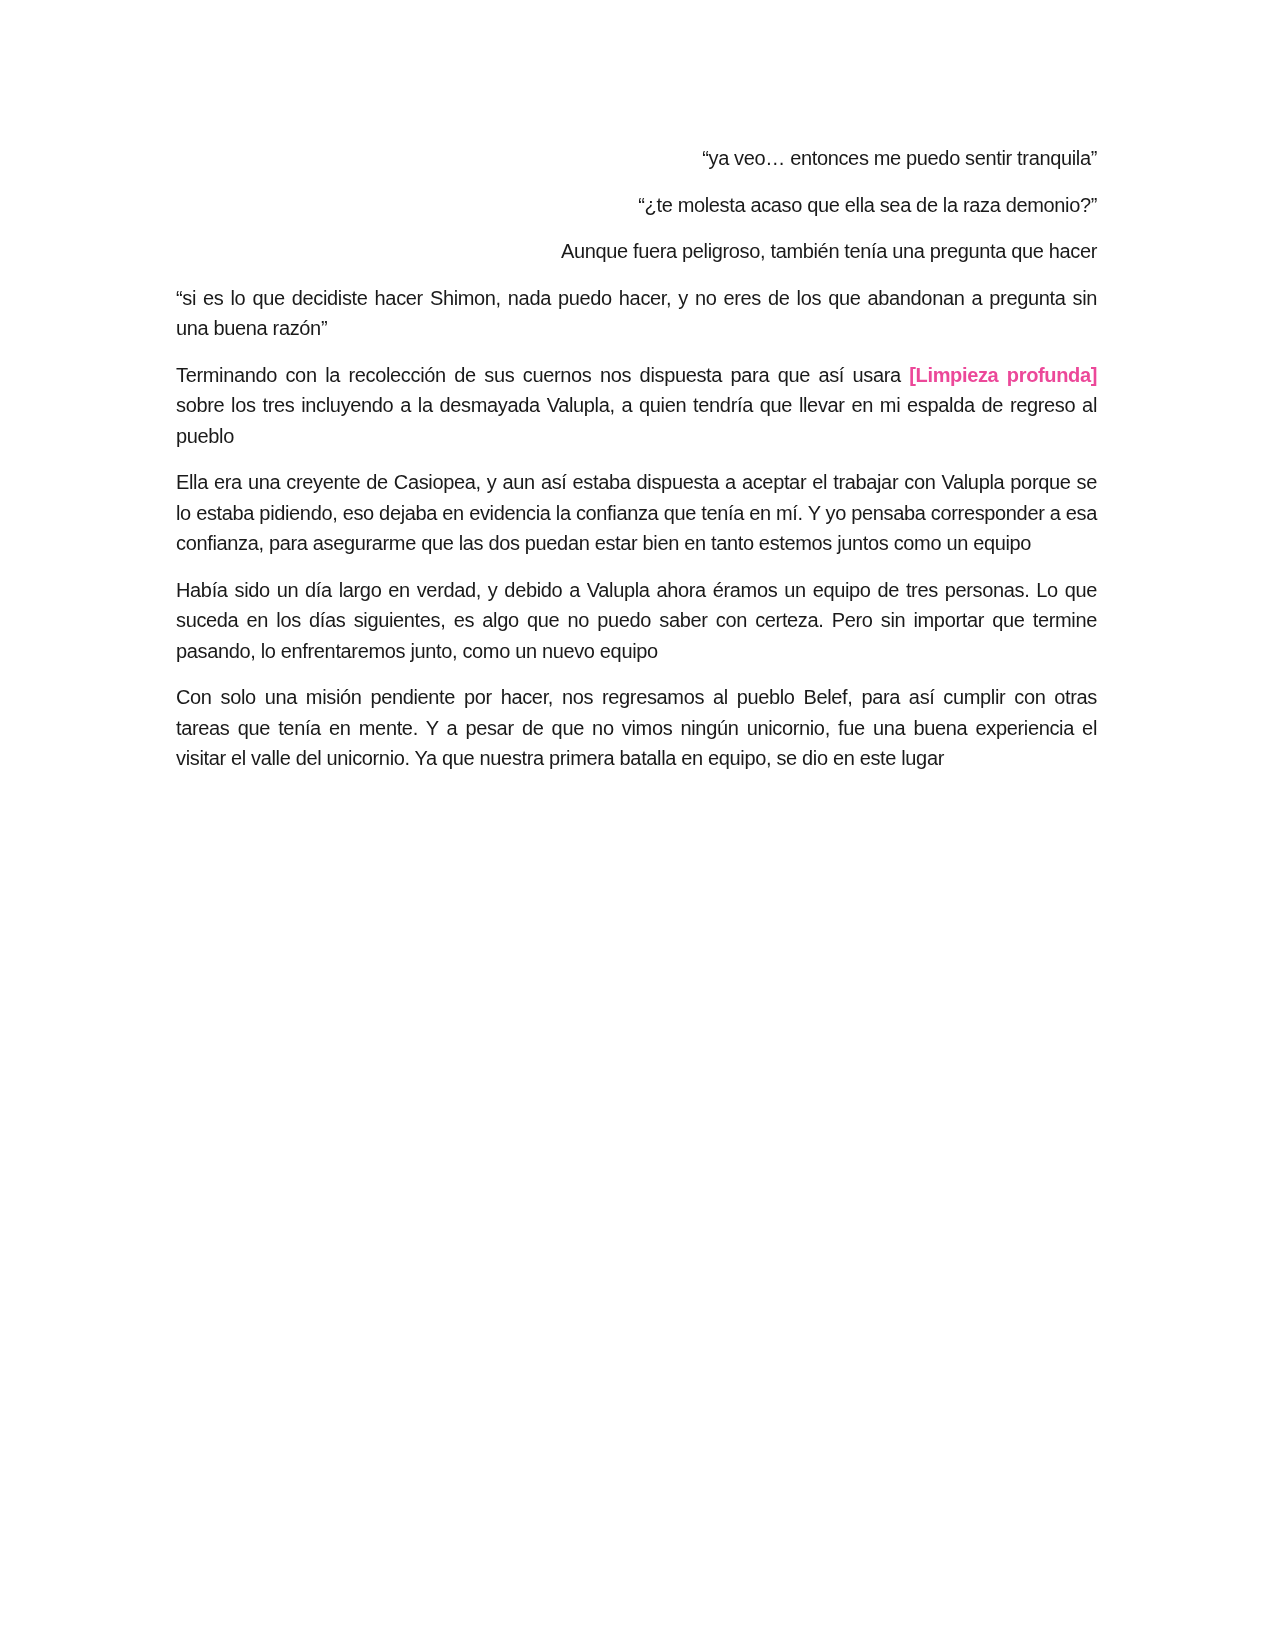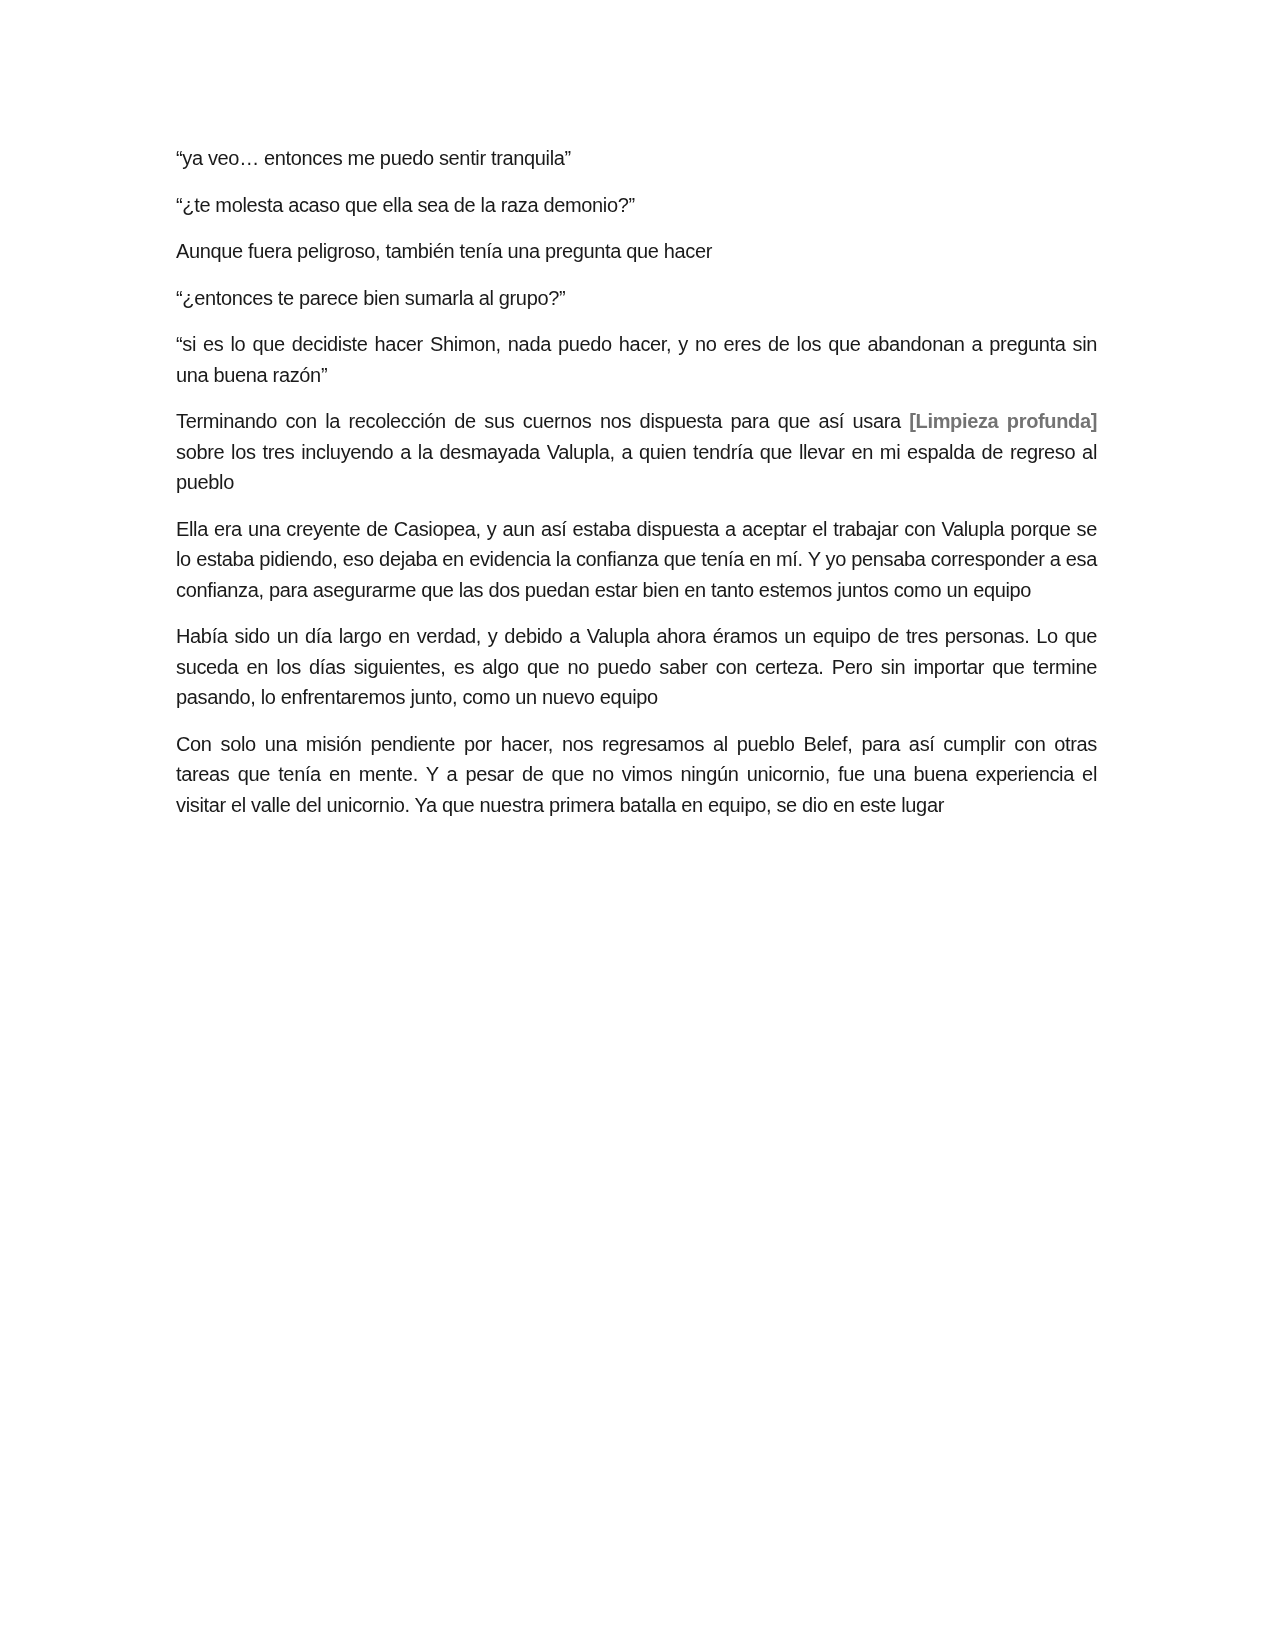--- a/index.html
+++ b/index.html
@@ -13,29 +13,28 @@
     font-size: 20px;
     line-height: 30.5px;
     color: #1a1a1a;
   }
   .para {
     margin: 0 0 16px 0;
     text-align: justify;
     letter-spacing: -0.35px;
     word-spacing: 0px;
   }
-  .para.single { text-align: left; }
-  .skill { color: #737373; font-weight: bold; }
+  .para.single { text-align: right; }
+  .skill { color: #ec4899; font-weight: bold; }
 </style>
 </head>
 <body>
 
 <div class="page">
   <p class="para single">“ya veo… entonces me puedo sentir tranquila”</p>
   <p class="para single">“¿te molesta acaso que ella sea de la raza demonio?”</p>
   <p class="para single">Aunque fuera peligroso, también tenía una pregunta que hacer</p>
-  <p class="para single">“¿entonces te parece bien sumarla al grupo?”</p>
   <p class="para">“si es lo que decidiste hacer Shimon, nada puedo hacer, y no eres de los que abandonan a pregunta sin una buena razón”</p>
   <p class="para"><span>Terminando con la recolección de sus cuernos nos dispuesta para que así usara </span><span class="skill">[Limpieza profunda]</span><span> sobre los tres incluyendo a la desmayada Valupla, a quien tendría que llevar en mi espalda de regreso al pueblo</span></p>
   <p class="para">Ella era una creyente de Casiopea, y aun así estaba dispuesta a aceptar el trabajar con Valupla porque se lo estaba pidiendo, eso dejaba en evidencia la confianza que tenía en mí. Y yo pensaba corresponder a esa confianza, para asegurarme que las dos puedan estar bien en tanto estemos juntos como un equipo</p>
   <p class="para">Había sido un día largo en verdad, y debido a Valupla ahora éramos un equipo de tres personas. Lo que suceda en los días siguientes, es algo que no puedo saber con certeza. Pero sin importar que termine pasando, lo enfrentaremos junto, como un nuevo equipo</p>
   <p class="para">Con solo una misión pendiente por hacer, nos regresamos al pueblo Belef, para así cumplir con otras tareas que tenía en mente. Y a pesar de que no vimos ningún unicornio, fue una buena experiencia el visitar el valle del unicornio. Ya que nuestra primera batalla en equipo, se dio en este lugar</p>
 </div>
 
 </body></html>

